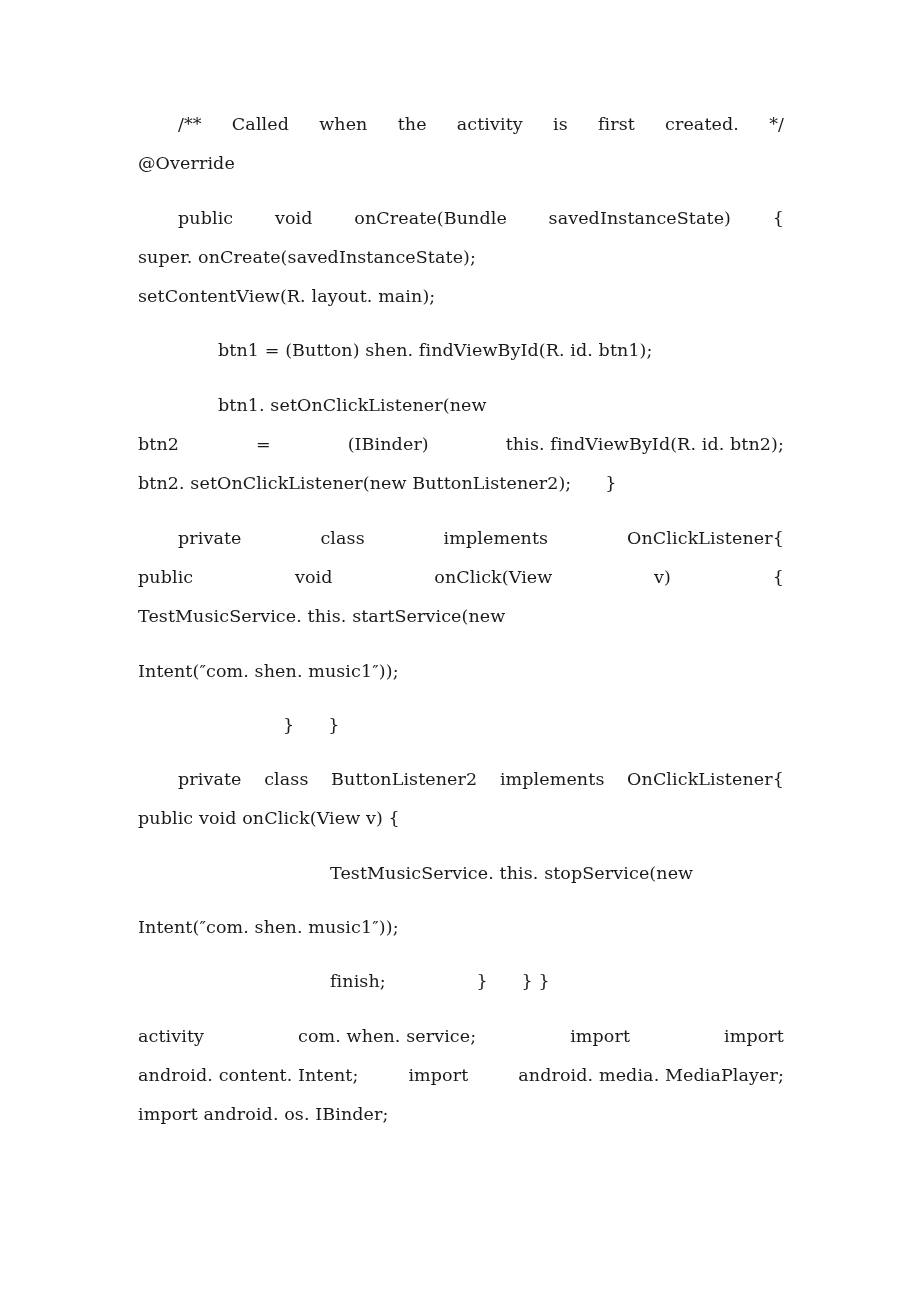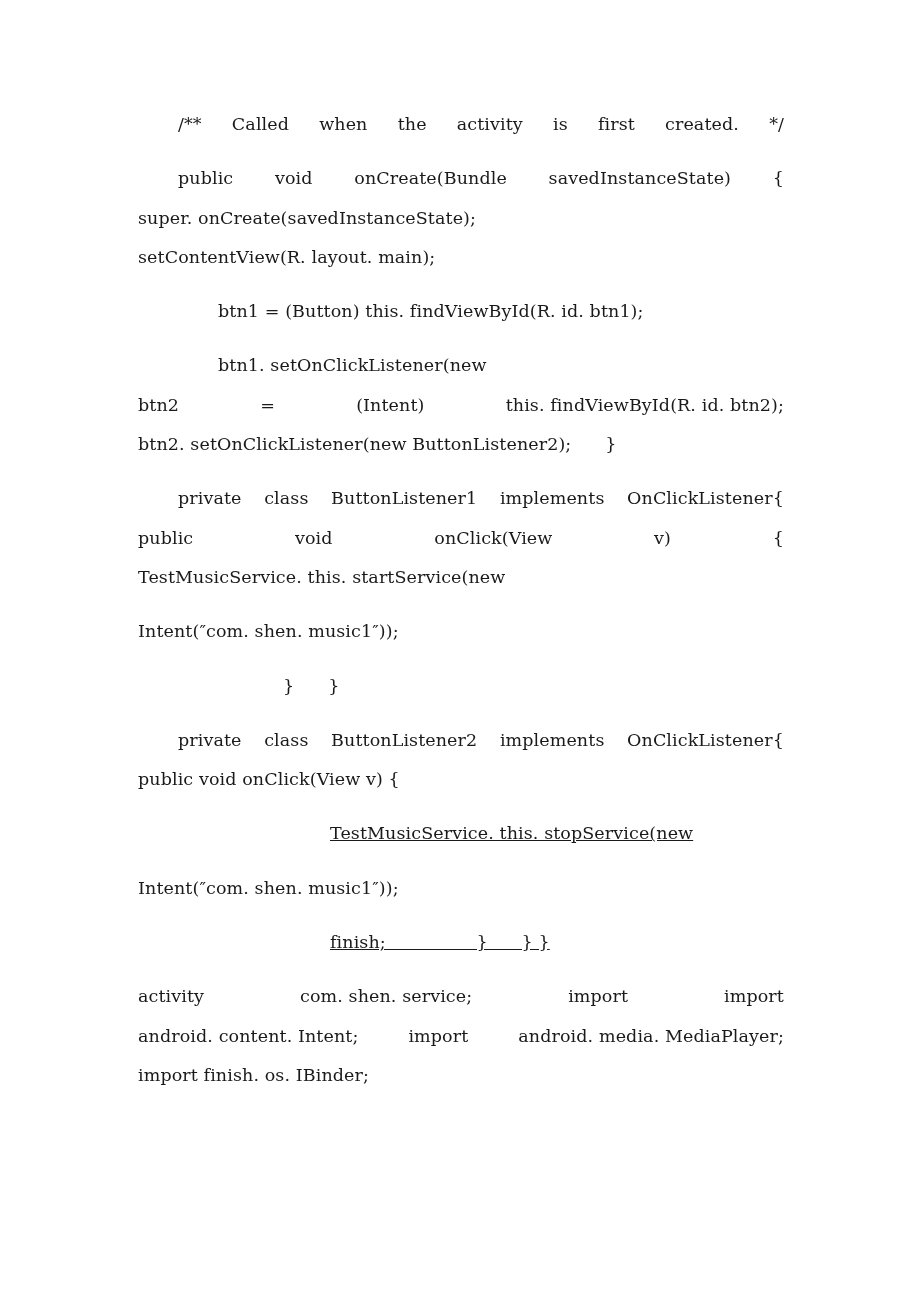--- a/index.html
+++ b/index.html
@@ -44,84 +44,84 @@
   }
   .just > span { white-space: pre; }
   
   .just.ind1 { padding-left: 40px; width: calc(100% - 40px); }
   .just.ind2 { padding-left: 80px; width: calc(100% - 80px); }
   
   .pgap { height: 15px; }
   .ind1 { padding-left: 40px; }
   .ind2 { padding-left: 80px; }
   .ind3 { padding-left: 145px; }
-  .ind4 { padding-left: 192px; text-decoration: underline; }
+  .ind4 { padding-left: 192px; }
 </style>
 </head>
 <body>
 
 <div class="page">
   <div class="text-column">
 
     <div>
       <div class="code-line just ind1">
         <span>/**</span>
         <span>Called</span>
         <span>when</span>
         <span>the</span>
         <span>activity</span>
         <span>is</span>
         <span>first</span>
         <span>created.</span>
         <span>*/</span>
       </div>
+      <div class="code-line">@Override</div>
     </div>
 
     <div class="pgap"></div>
 
     <div>
       <div class="code-line just ind1">
         <span>public</span>
         <span>void</span>
         <span>onCreate(Bundle</span>
         <span>savedInstanceState)</span>
         <span>{</span>
       </div>
       <div class="code-line">super. onCreate(savedInstanceState);</div>
       <div class="code-line">setContentView(R. layout. main);</div>
     </div>
 
     <div class="pgap"></div>
 
     <div>
-      <div class="code-line ind2">btn1 = (Button) this. findViewById(R. id. btn1);</div>
+      <div class="code-line ind2">btn1 = (Button) shen. findViewById(R. id. btn1);</div>
     </div>
 
     <div class="pgap"></div>
 
     <div>
       <div class="code-line just ind2">
         <span>btn1. setOnClickListener(new</span>
       </div>
       <div class="code-line just">
         <span>btn2</span>
         <span>=</span>
-        <span>(Intent)</span>
+        <span>(IBinder)</span>
         <span>this. findViewById(R. id. btn2);</span>
       </div>
       <div class="code-line">btn2. setOnClickListener(new ButtonListener2);      }</div>
     </div>
 
     <div class="pgap"></div>
 
     <div>
       <div class="code-line just ind1">
         <span>private</span>
         <span>class</span>
-        <span>ButtonListener1</span>
         <span>implements</span>
         <span>OnClickListener{</span>
       </div>
       <div class="code-line just">
         <span>public</span>
         <span>void</span>
         <span>onClick(View</span>
         <span>v)</span>
         <span>{</span>
       </div>
@@ -169,26 +169,26 @@
 
     <div>
       <div class="code-line ind4">finish;                }      } }</div>
     </div>
 
     <div class="pgap"></div>
 
     <div>
       <div class="code-line just">
         <span>activity</span>
-        <span>com. shen. service;</span>
+        <span>com. when. service;</span>
         <span>import</span>
         <span>import</span>
       </div>
       <div class="code-line just">
         <span>android. content. Intent;</span>
         <span>import</span>
         <span>android. media. MediaPlayer;</span>
       </div>
-      <div class="code-line">import finish. os. IBinder;</div>
+      <div class="code-line">import android. os. IBinder;</div>
     </div>
 
   </div>
 </div>
 
 </body></html>

